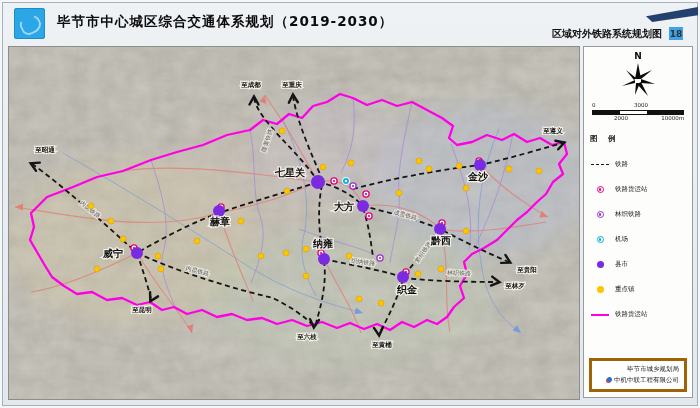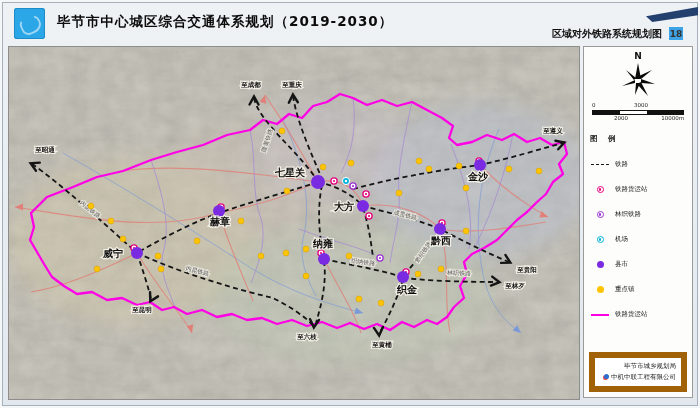--- a/index.html
+++ b/index.html
@@ -45,21 +45,21 @@
   .legend-title{font-size:7.5px;font-weight:bold;letter-spacing:4px;color:#222;margin-bottom:9px;}
   .legend-row{display:flex;align-items:center;margin-bottom:4px;margin-top:16px;}
   .legend-sym{width:20px;display:flex;align-items:center;justify-content:center;margin-right:5px;flex:none;}
   .legend-label{font-size:6.5px;color:#222;white-space:nowrap;}
   .sym-dashed{width:18px;border-top:1.5px dashed #1a1a1a;}
   .sym-line{width:18px;border-top:2px solid #f0e;}
   .sym-ring{width:5px;height:5px;border-radius:50%;border:1.5px solid;position:relative;background:#fff;}
   .sym-ring i{position:absolute;left:1.25px;top:1.25px;width:2.5px;height:2.5px;border-radius:50%;background:inherit;}
   .sym-dot{width:7px;height:7px;border-radius:50%;}
   
-  .attrib{position:absolute;left:5px;right:5px;bottom:5px;border:6px solid #a16207;
+  .attrib{position:absolute;left:5px;right:5px;bottom:5px;border:3px solid #a16207;
           padding:3px 5px;font-size:6.5px;line-height:1.7;text-align:right;color:#222;background:#fff;}
   .clogo{display:inline-block;width:5px;height:5px;border-radius:50%;background:#2b6fd4;
          box-shadow:-1px 1px 0 0 #d44; margin-right:2px;}
   svg text{font-family:"DejaVu Sans","Liberation Sans",sans-serif;}
 </style>
 </head>
 <body>
 
 <div class="frame"></div>
 

